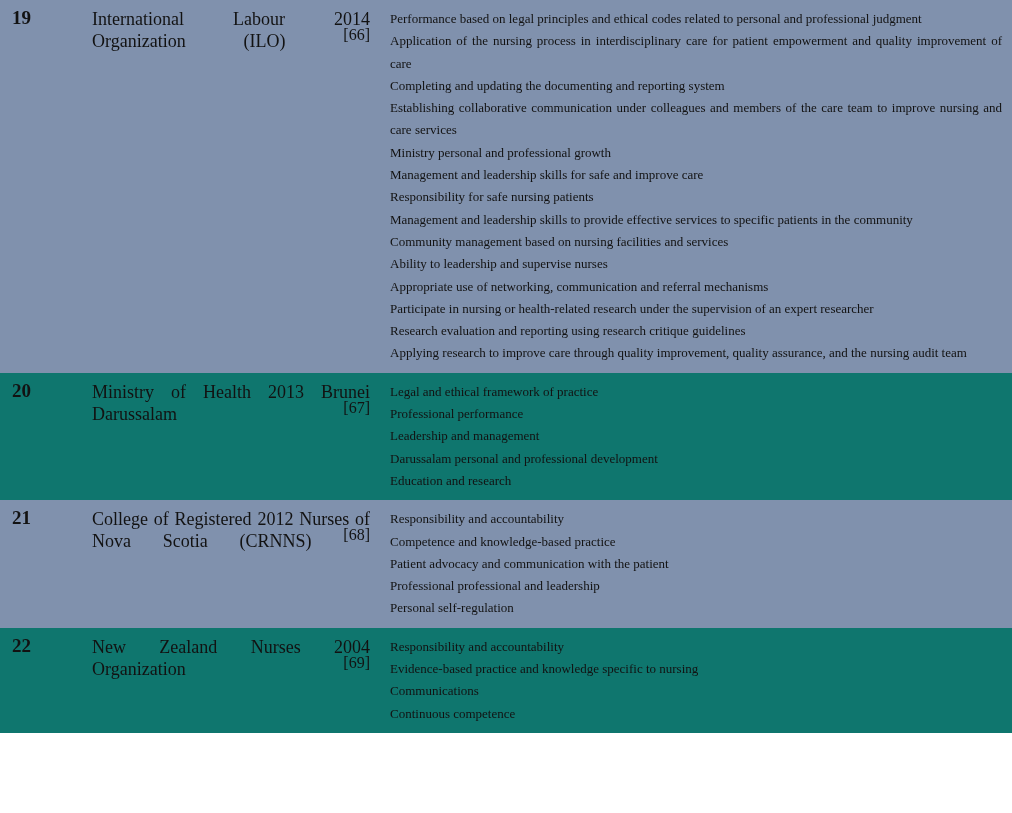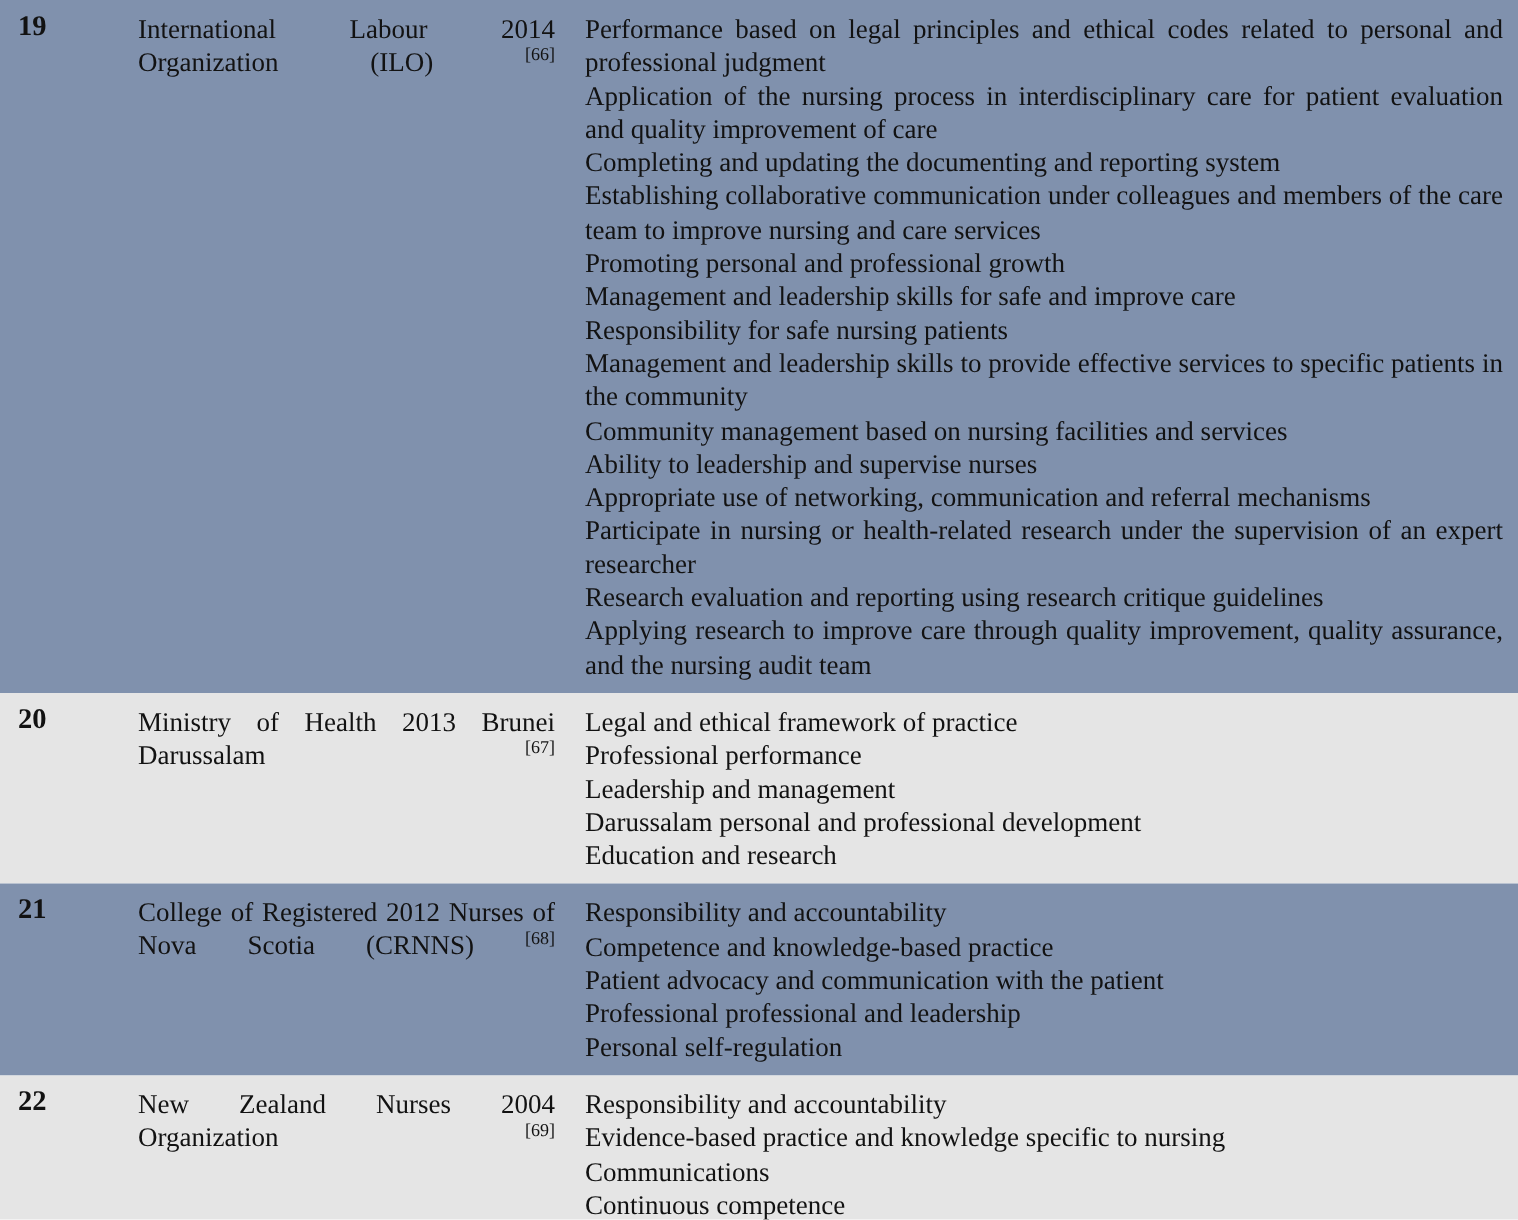--- a/index.html
+++ b/index.html
@@ -16,21 +16,21 @@
   }
   .table {
     width: 1012px;
     border-collapse: collapse;
     table-layout: fixed;
   }
   .table tr.row-dark {
     background: #8091ad;
   }
   .table tr.row-light {
-    background: #e5e5e5;
+    background: #0f766e;
   }
   .table td {
     vertical-align: top;
     padding: 0;
     border: none;
   }
   td.col-num {
     width: 72px;
     padding: 7px 0 8px 12px;
     font-weight: bold;
@@ -41,30 +41,30 @@
     width: 278px;
     padding: 8px 14px 8px 8px;
     font-size: 18px;
     line-height: 22px;
     text-align: justify;
     text-align-last: justify;
     hyphens: none;
   }
   td.col-items {
     padding: 8px 10px 8px 6px;
-    font-size: 18px;
+    font-size: 13px;
     line-height: 22.3px;
   }
   .org-name {
     display: block;
     text-align: justify;
     text-align-last: justify;
   }
   sup.ref {
-    font-size: 12px;
+    font-size: 16px;
     vertical-align: super;
     line-height: 0;
   }
   .item {
     display: block;
     text-align: justify;
     text-align-last: left;
     margin: 0;
   }
   .divider-top {
@@ -77,24 +77,24 @@
 <table class="table">
   <tbody>
 
     <tr class="row-dark">
       <td class="col-num">19</td>
       <td class="col-org">
         <span class="org-name"><span>International Labour 2014 Organization (ILO)</span> <sup class="ref">[66]</sup></span>
       </td>
       <td class="col-items">
         <span class="item">Performance based on legal principles and ethical codes related to personal and professional judgment</span>
-        <span class="item">Application of the nursing process in interdisciplinary care for patient evaluation and quality improvement of care</span>
+        <span class="item">Application of the nursing process in interdisciplinary care for patient empowerment and quality improvement of care</span>
         <span class="item">Completing and updating the documenting and reporting system</span>
         <span class="item">Establishing collaborative communication under colleagues and members of the care team to improve nursing and care services</span>
-        <span class="item">Promoting personal and professional growth</span>
+        <span class="item">Ministry personal and professional growth</span>
         <span class="item">Management and leadership skills for safe and improve care</span>
         <span class="item">Responsibility for safe nursing patients</span>
         <span class="item">Management and leadership skills to provide effective services to specific patients in the community</span>
         <span class="item">Community management based on nursing facilities and services</span>
         <span class="item">Ability to leadership and supervise nurses</span>
         <span class="item">Appropriate use of networking, communication and referral mechanisms</span>
         <span class="item">Participate in nursing or health-related research under the supervision of an expert researcher</span>
         <span class="item">Research evaluation and reporting using research critique guidelines</span>
         <span class="item">Applying research to improve care through quality improvement, quality assurance, and the nursing audit team</span>
       </td>

